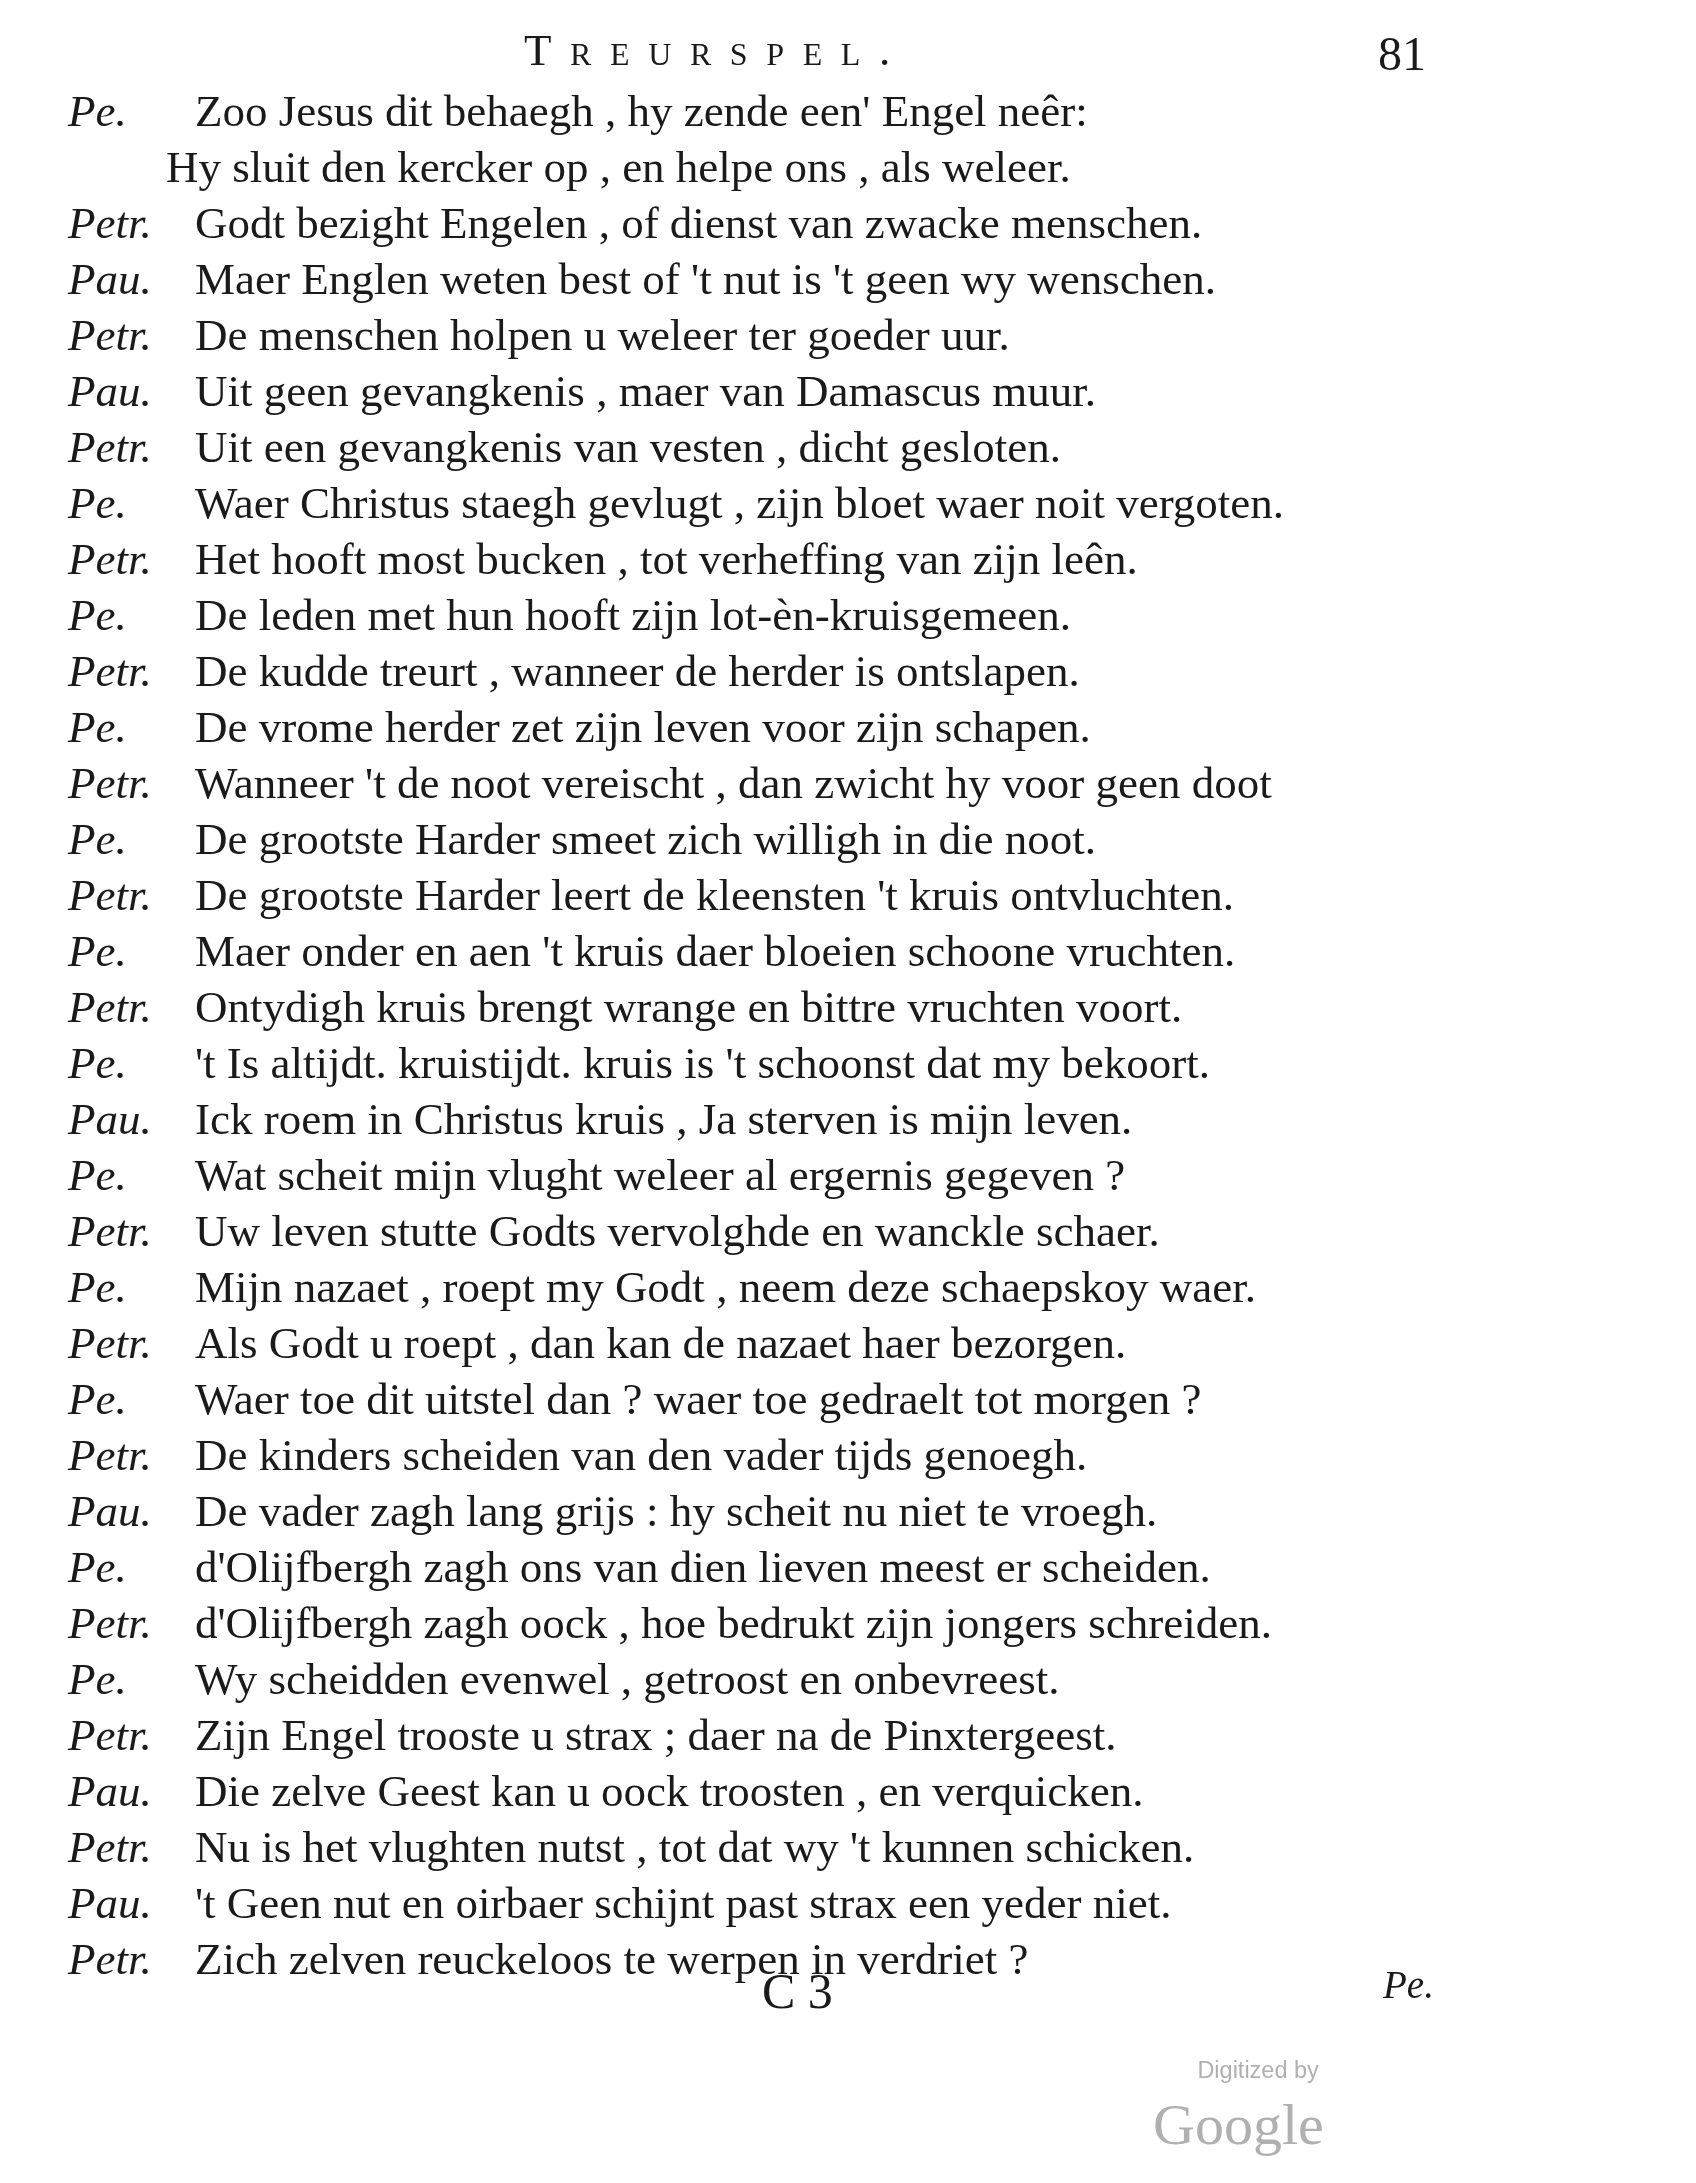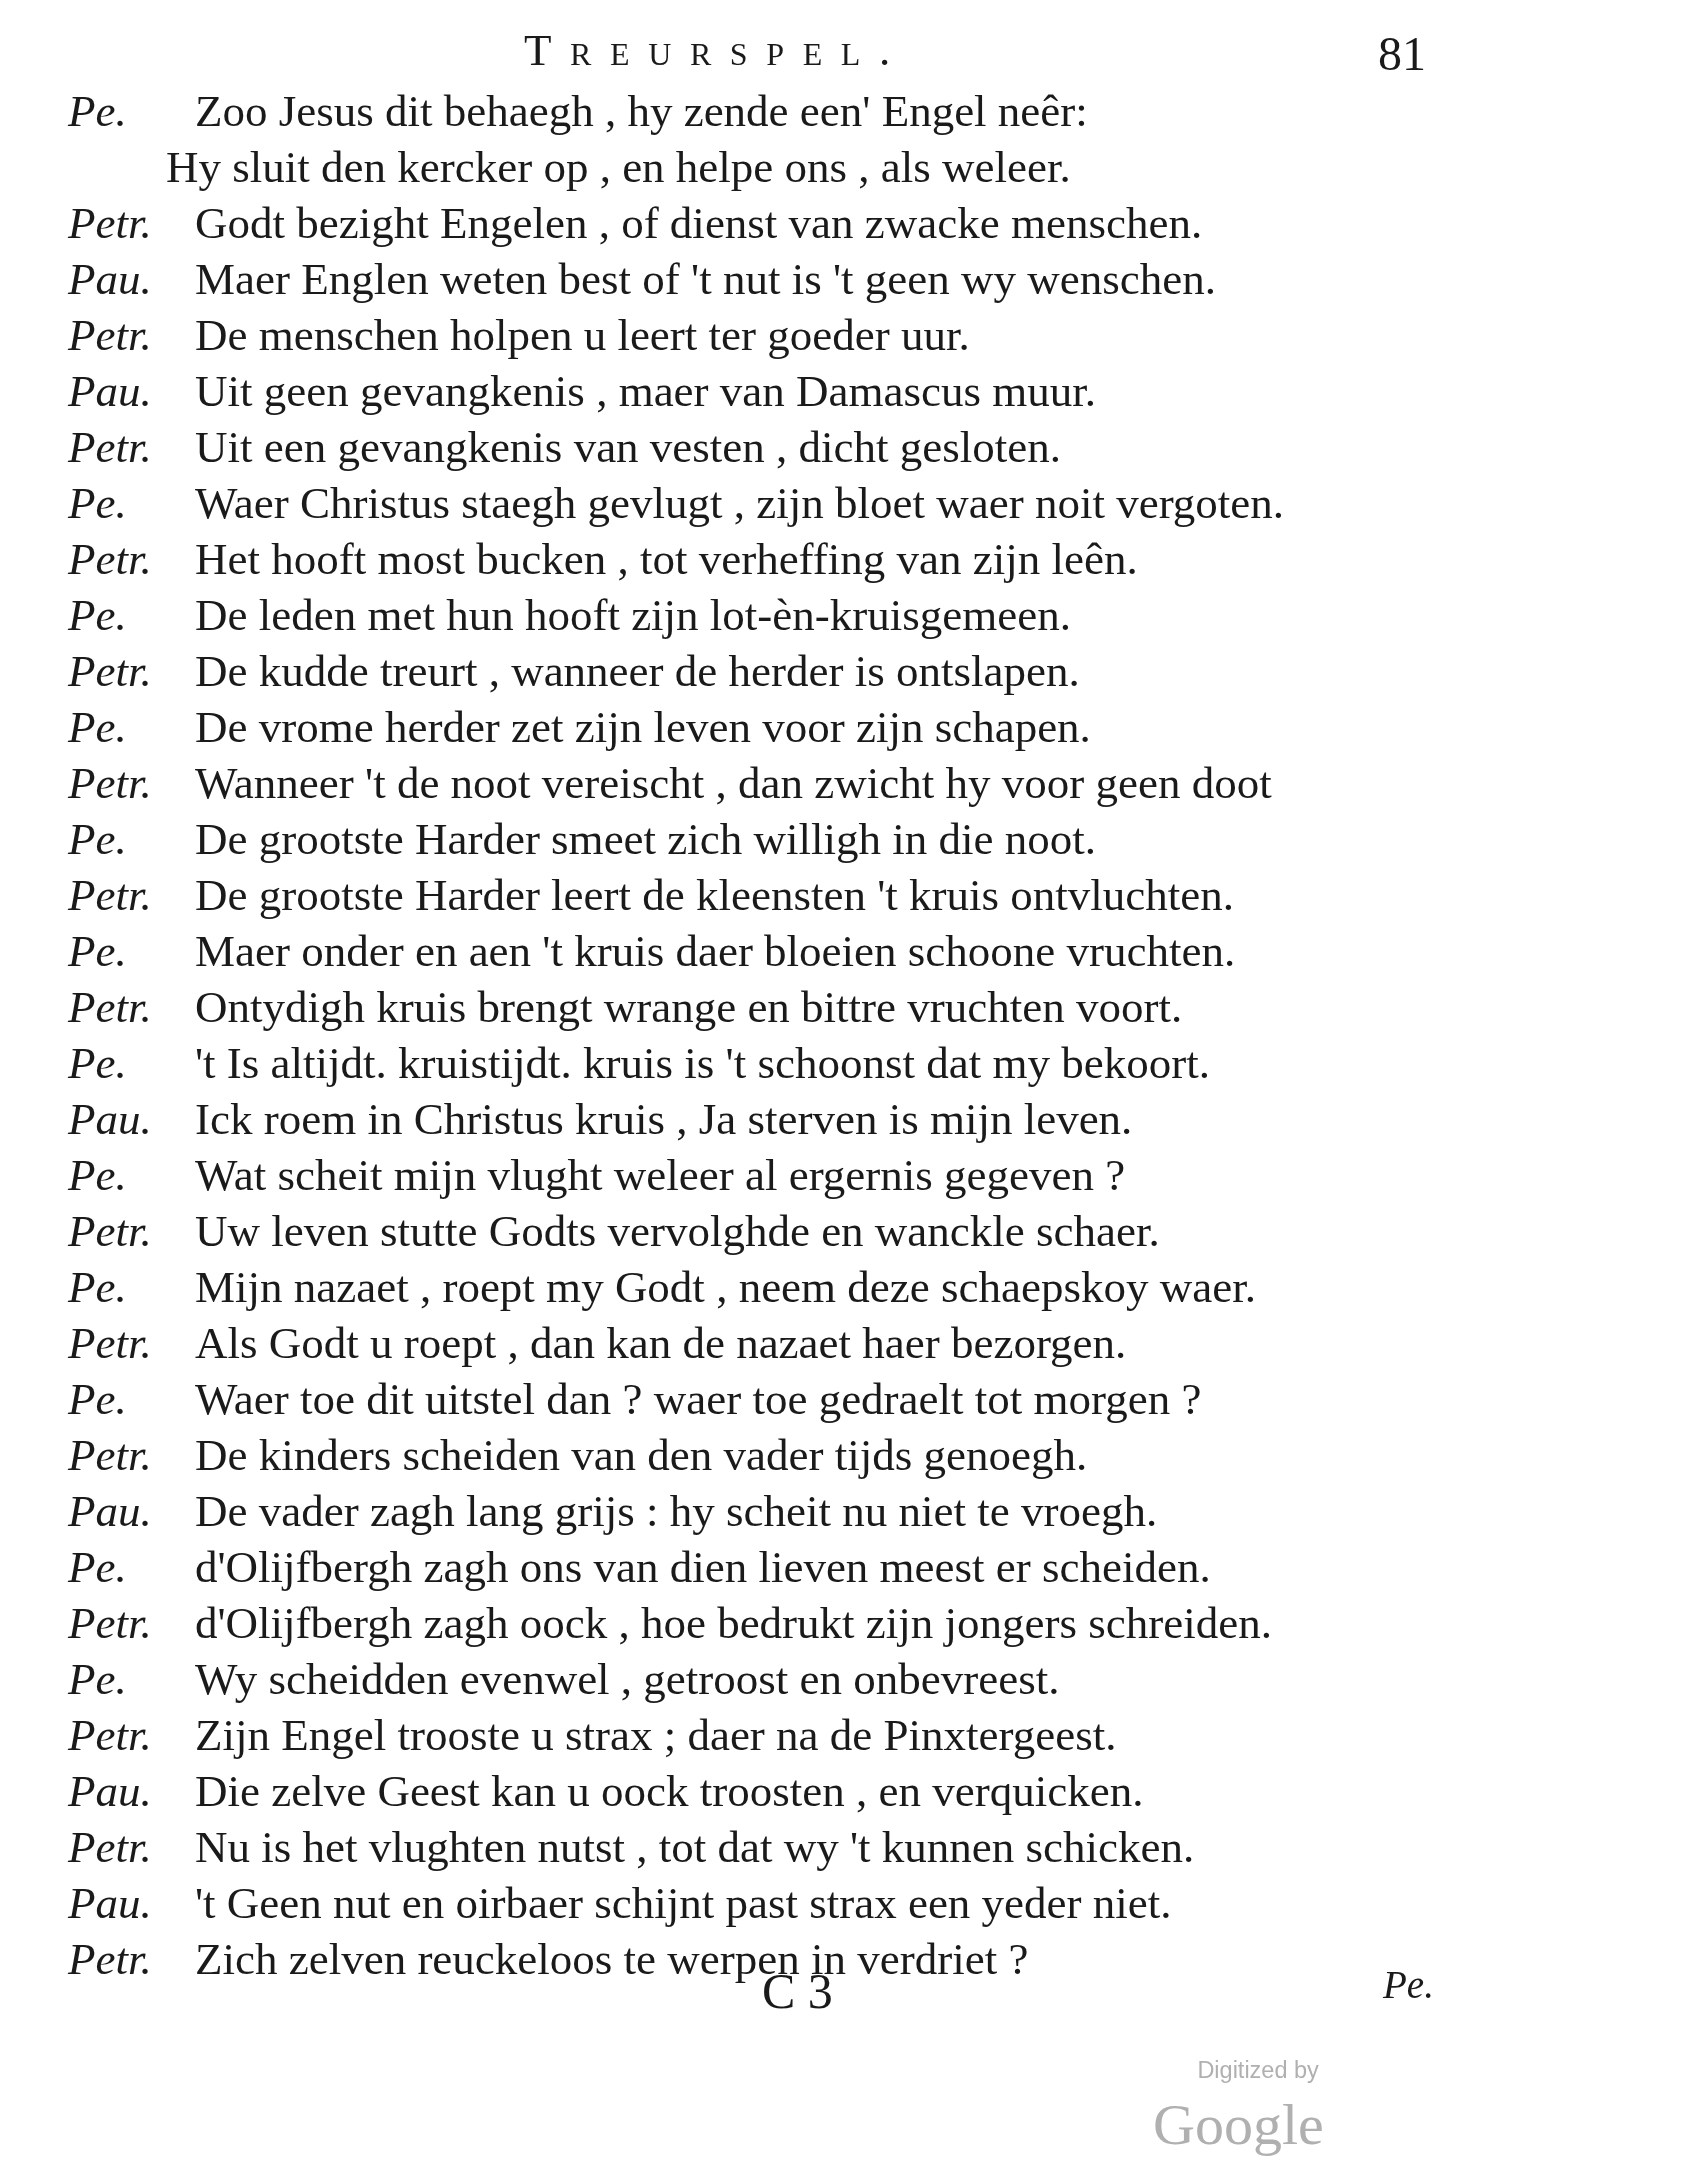--- a/index.html
+++ b/index.html
@@ -39,21 +39,21 @@
     <div class="line">
       <span class="speaker">Petr.</span>
       <span class="text">Godt bezight Engelen , of dienst van zwacke menschen.</span>
     </div>
     <div class="line">
       <span class="speaker">Pau.</span>
       <span class="text">Maer Englen weten best of 't nut is 't geen wy wenschen.</span>
     </div>
     <div class="line">
       <span class="speaker">Petr.</span>
-      <span class="text">De menschen holpen u leert ter goeder uur.</span>
+      <span class="text">De menschen holpen u weleer ter goeder uur.</span>
     </div>
     <div class="line">
       <span class="speaker">Pau.</span>
       <span class="text">Uit geen gevangkenis , maer van Damascus muur.</span>
     </div>
     <div class="line">
       <span class="speaker">Petr.</span>
       <span class="text">Uit een gevangkenis van vesten , dicht gesloten.</span>
     </div>
     <div class="line">

